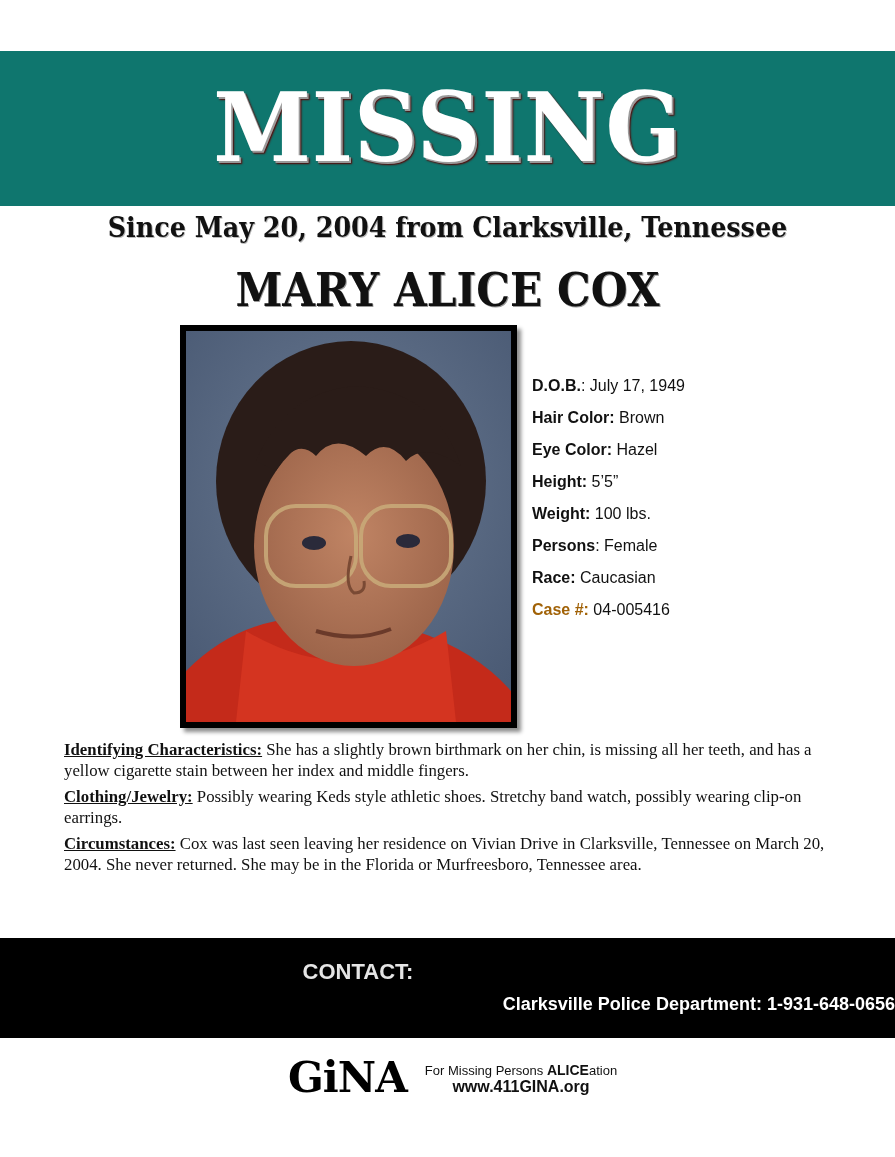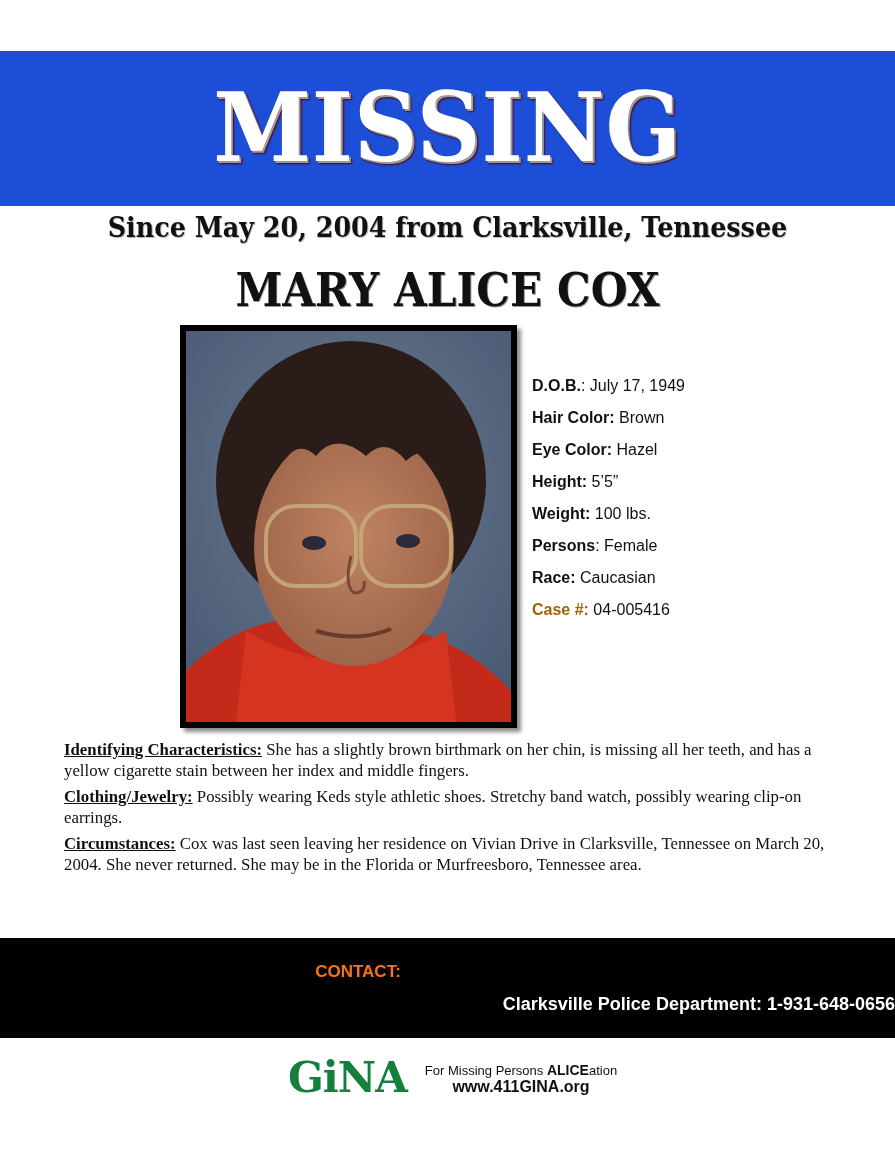--- a/index.html
+++ b/index.html
@@ -1,17 +1,17 @@
 <!DOCTYPE html>
 <html><head>
 <meta charset="utf-8">
 <style>
   html, body { margin:0; padding:0; background:#ffffff; }
   body { width:895px; height:1157px; position:relative; overflow:hidden; font-family:"Liberation Sans", sans-serif; }
-  .banner { position:absolute; left:0; top:51px; width:895px; height:155px; background:#1d4ed8; }
+  .banner { position:absolute; left:0; top:51px; width:895px; height:155px; background:#0f766e; }
   .banner-title { position:absolute; left:0; width:895px; top:22px; text-align:center;
     font-family:"DejaVu Serif", serif; font-weight:bold; font-size:96px; line-height:110px; letter-spacing:1px;
     color:#ffffff; transform:scaleX(0.92);
     text-shadow: 2px 2px 0 #9a9a9a, 3px 3px 2px #5a0000; }
   .since { position:absolute; left:0; width:895px; top:210px; text-align:center;
     font-family:"DejaVu Serif", serif; font-weight:bold; font-size:27px; line-height:36px; color:#111;
     transform:scaleX(0.94); text-shadow: 1px 1px 0 #bbb; }
   .name { position:absolute; left:0; width:895px; top:262px; text-align:center;
     font-family:"DejaVu Serif", serif; font-weight:bold; font-size:46px; line-height:56px; color:#111;
     transform:scaleX(0.92); text-shadow: 1px 1px 0 #999; }
@@ -19,24 +19,24 @@
     border:6px solid #000; background:#556680; box-shadow: 4px 4px 4px rgba(0,0,0,0.45); overflow:hidden; }
   .photo-frame svg { display:block; }
   .details { position:absolute; left:532px; top:372px; width:340px; }
   .detail-row { height:32px; line-height:28px; font-size:16px; color:#111; white-space:nowrap; }
   .detail-row .lbl { font-weight:bold; }
   .detail-row.case .lbl { color:#a16207; }
   .desc { position:absolute; left:64px; top:739px; width:780px; font-family:"Liberation Serif", serif; font-size:16.8px; line-height:21px; color:#111; }
   .desc p { margin:0 0 5px 0; }
   .desc .lbl { font-weight:bold;text-decoration:underline; }
   .contact-bar { position:absolute; left:0; top:938px; width:895px; height:100px; background:#000; }
-  .contact-label { position:absolute; left:0; width:716px; top:24px; text-align:center; color:#f97316; font-weight:bold; font-size:17px; line-height:20px; }
+  .contact-label { position:absolute; left:0; width:716px; top:24px; text-align:center; color:#e5e5e5; font-weight:bold; font-size:22px; line-height:20px; }
   .contact-line { position:absolute; left:0; width:895px; top:55px; text-align:right; color:#ffffff; font-weight:bold; font-size:18px; line-height:22px; }
   .footer { position:absolute; left:288px; top:1054px; height:48px; width:360px; }
-  .gina-logo { position:absolute; left:0; top:0; font-family:"DejaVu Serif", serif; font-weight:bold; font-size:42px; line-height:48px; color:#15803d; letter-spacing:-1px; }
+  .gina-logo { position:absolute; left:0; top:0; font-family:"DejaVu Serif", serif; font-weight:bold; font-size:42px; line-height:48px; color:#000000; letter-spacing:-1px; }
   .tagline { position:absolute; left:128px; top:8px; font-size:13px; line-height:16px; color:#111; text-align:center; width:210px; }
   .tagline .strong { font-weight:bold; font-size:14px; }
   .url { display:block; font-weight:bold; font-size:16px; }
 </style>
 </head>
 <body>
 
 <div class="banner">
   <div class="banner-title">MISSING</div>
 </div>

